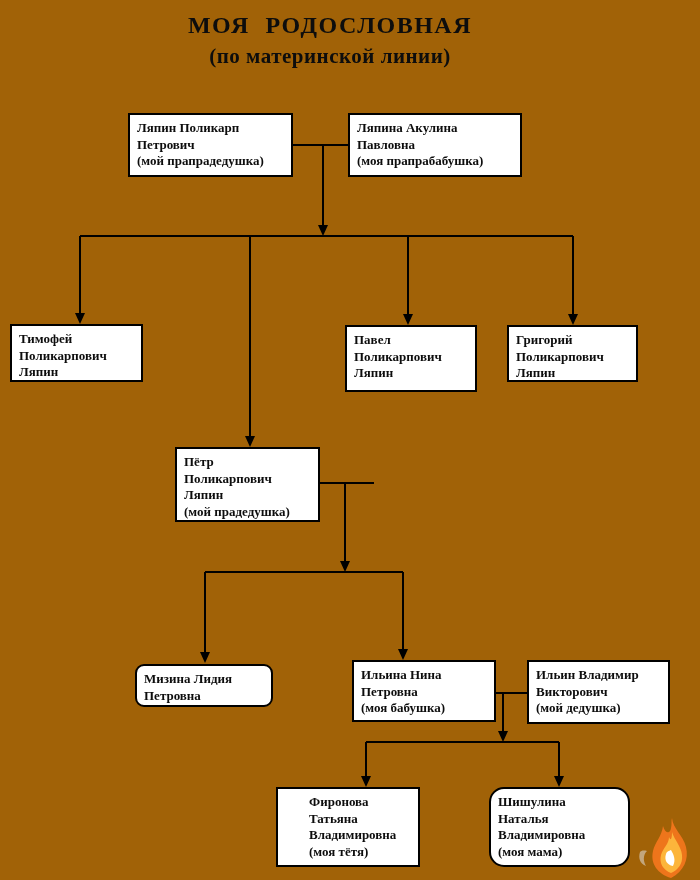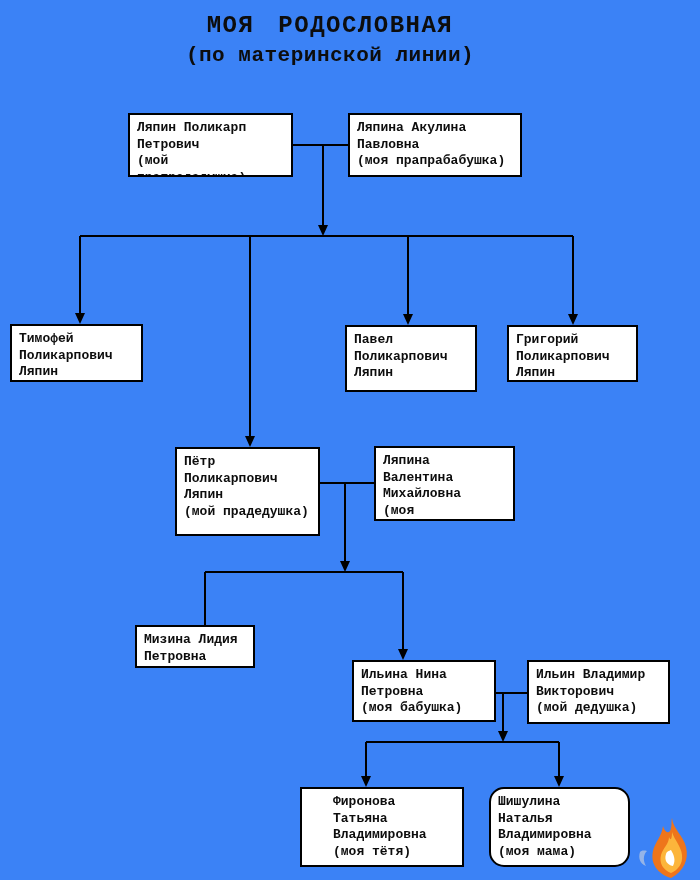--- a/index.html
+++ b/index.html
@@ -1,21 +1,21 @@
 <!DOCTYPE html>
 <html><head>
 <meta charset="utf-8">
 <style>
   html, body { margin: 0; padding: 0; background: #ffffff; }
   #stage {
     position: relative;
     width: 700px;
     height: 880px;
-    background: #3b82f6;
-    font-family: Liberation Mono, monospace;
+    background: #a16207;
+    font-family: Liberation Serif, serif;
     overflow: hidden;
   }
   #connector-layer {
     position: absolute;
     left: 0; top: 0;
     width: 700px; height: 880px;
   }
   .title1 {
     position: absolute;
     left: 0; top: 12px;
@@ -117,39 +117,35 @@
   <div class="pbox" style="left:10px; top:324px; width:133px; height:58px;">Тимофей
 Поликарпович
 Ляпин</div>
   <div class="pbox" style="left:345px; top:325px; width:132px; height:67px;">Павел
 Поликарпович
 Ляпин</div>
   <div class="pbox" style="left:507px; top:325px; width:131px; height:57px;">Григорий
 Поликарпович
 Ляпин</div>
 
-  <div class="pbox" style="left:175px; top:447px; width:145px; height:89px;">Пётр
+  <div class="pbox" style="left:175px; top:447px; width:145px; height:75px;">Пётр
 Поликарпович
 Ляпин
 (мой прадедушка)</div>
-  <div class="pbox" style="left:374px; top:446px; width:141px; height:75px;">Ляпина
-Валентина
-Михайловна
-(моя прабабушка)</div>
 
-  <div class="pbox" style="left:135px; top:625px; width:120px; height:43px;">Мизина Лидия
+  <div class="pbox" style="left:135px; top:664px; width:138px; height:43px;border-radius:9px;">Мизина Лидия
 Петровна</div>
   <div class="pbox" style="left:352px; top:660px; width:144px; height:62px;">Ильина Нина
 Петровна
 (моя бабушка)</div>
   <div class="pbox" style="left:527px; top:660px; width:143px; height:64px;">Ильин Владимир
 Викторович
 (мой дедушка)</div>
 
-  <div class="pbox" style="left:300px; top:787px; width:164px; height:80px;padding-left:31px;">Фиронова
+  <div class="pbox" style="left:276px; top:787px; width:144px; height:80px;padding-left:31px;">Фиронова
 Татьяна
 Владимировна
 (моя тётя)</div>
   <div class="pbox" style="left:489px; top:787px; width:141px; height:80px;border-radius:15px;">Шишулина
 Наталья
 Владимировна
 (моя мама)</div>
 
 </div>
 

